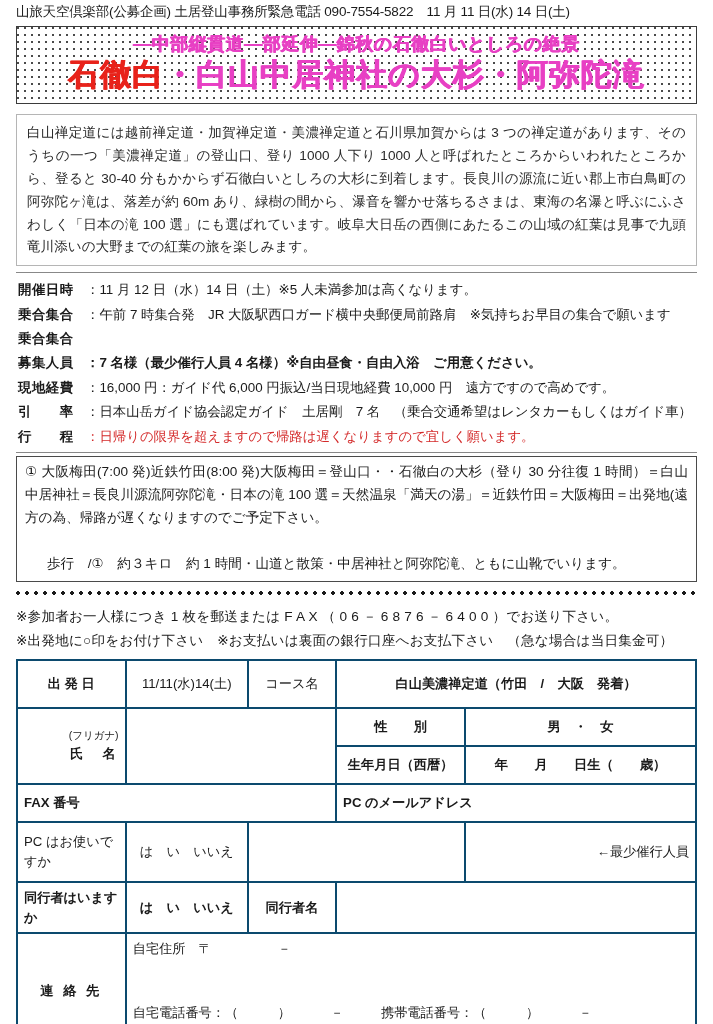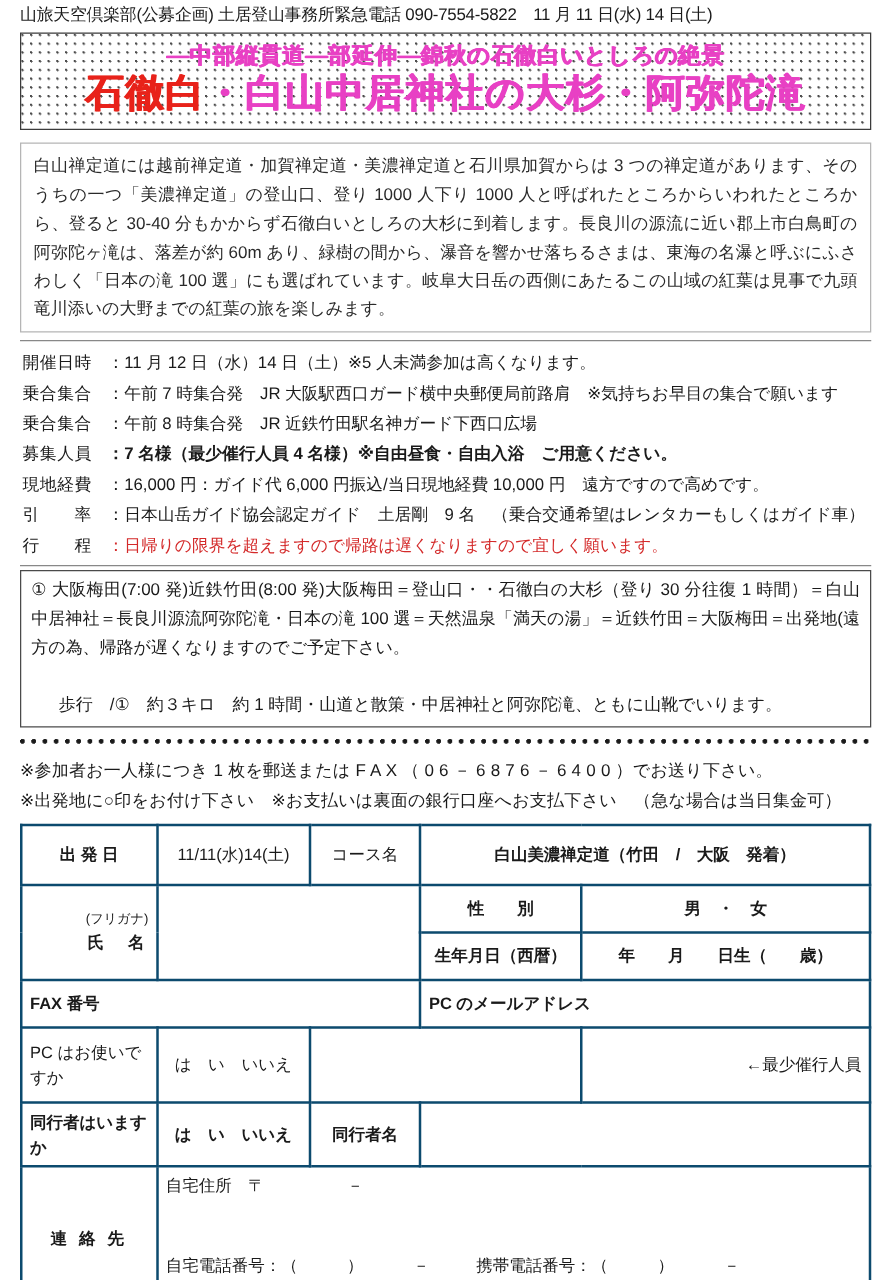--- a/index.html
+++ b/index.html
@@ -84,21 +84,21 @@
     margin-bottom: 3px;
   }
   .drow {
     display: flex;
     align-items: baseline;
     font-size: 13.4px;
     line-height: 1.82;
     white-space: nowrap;
   }
   .dlabel {
-    font-weight: normal;
+    font-weight: bold;
     flex: 0 0 auto;
     min-width: 68px;
     letter-spacing: 0.5px;
     text-align: right;
   }
   .dlabel.spread {
     display: inline-flex;
     justify-content: space-between;
     min-width: 68px;
   }
@@ -189,36 +189,35 @@
       <span class="dval">：11 月 12 日（水）14 日（土）※5 人未満参加は高くなります。</span>
     </div>
 
     <div class="drow">
       <span class="dlabel spread">乗合集合</span>
       <span class="dval">：午前 7 時集合発　JR 大阪駅西口ガード横中央郵便局前路肩　※気持ちお早目の集合で願います</span>
     </div>
 
     <div class="drow">
       <span class="dlabel spread">乗合集合</span>
-      <span class="dval">：午前 8 時集合発　JR 近鉄竹田駅名神ガード下西口広場</span>
     </div>
 
     <div class="drow">
       <span class="dlabel spread">募集人員</span>
       <span class="dval bold">：7 名様（最少催行人員 4 名様）※自由昼食・自由入浴　ご用意ください。</span>
     </div>
 
     <div class="drow">
       <span class="dlabel spread">現地経費</span>
       <span class="dval">：16,000 円：ガイド代 6,000 円振込/当日現地経費 10,000 円　遠方ですので高めです。</span>
     </div>
 
     <div class="drow">
       <span class="dlabel spread">引　　率</span>
-      <span class="dval">：日本山岳ガイド協会認定ガイド　土居剛　9 名　（乗合交通希望はレンタカーもしくはガイド車）</span>
+      <span class="dval">：日本山岳ガイド協会認定ガイド　土居剛　7 名　（乗合交通希望はレンタカーもしくはガイド車）</span>
     </div>
 
     <div class="drow">
       <span class="dlabel spread">行　　程</span>
       <span class="dval red">：日帰りの限界を超えますので帰路は遅くなりますので宜しく願います。</span>
     </div>
 
   </div>
 
   <div class="itin-box">

